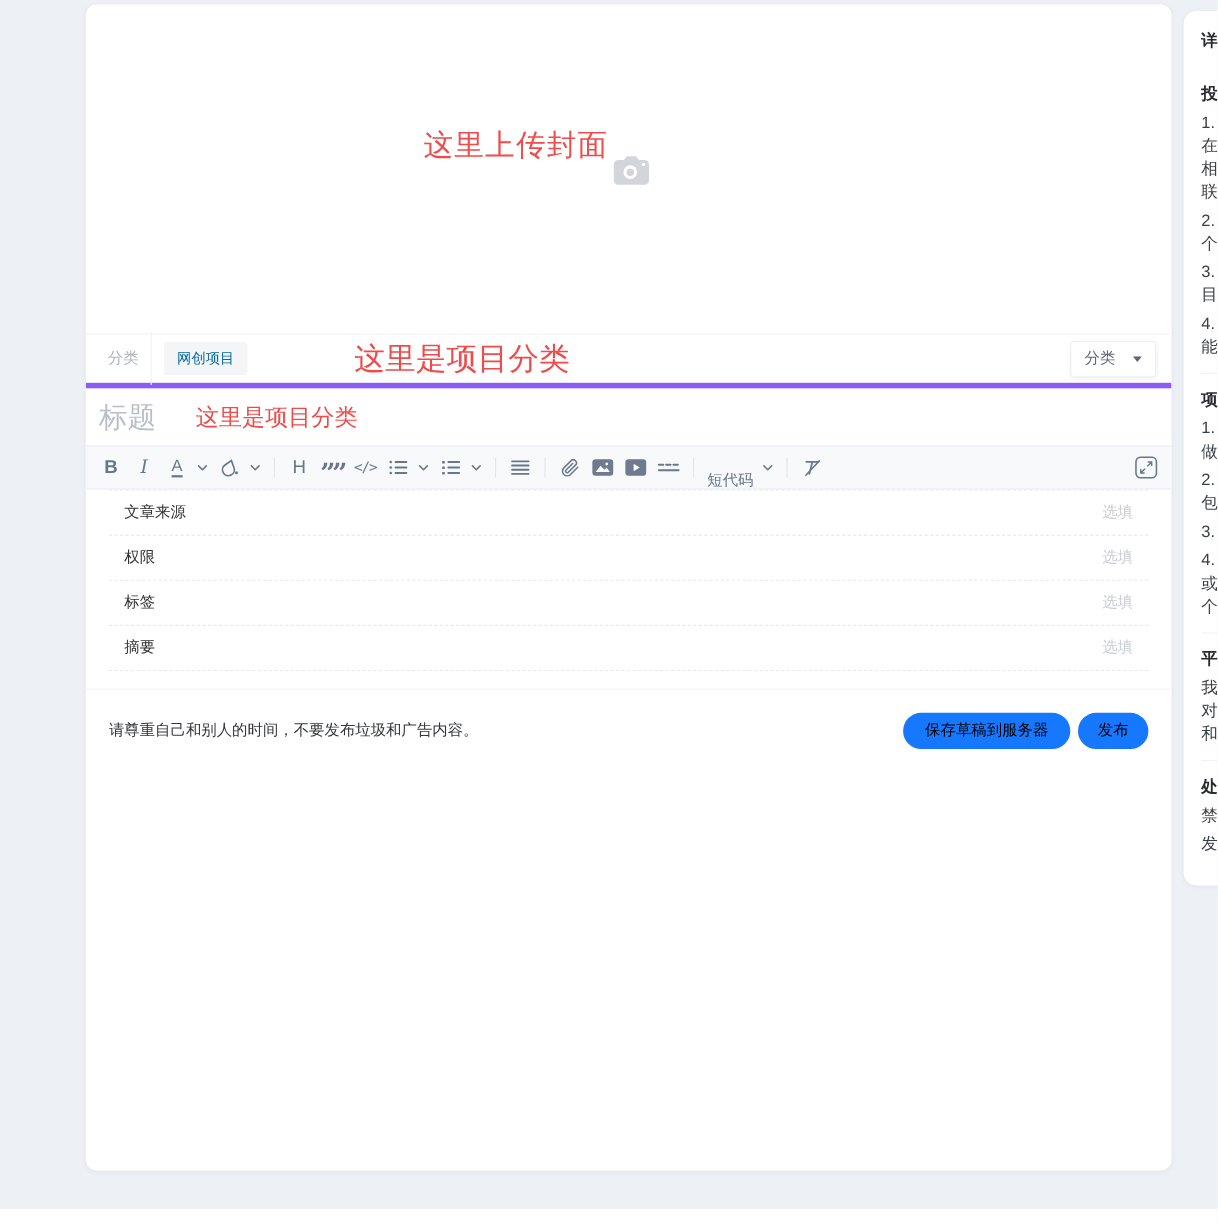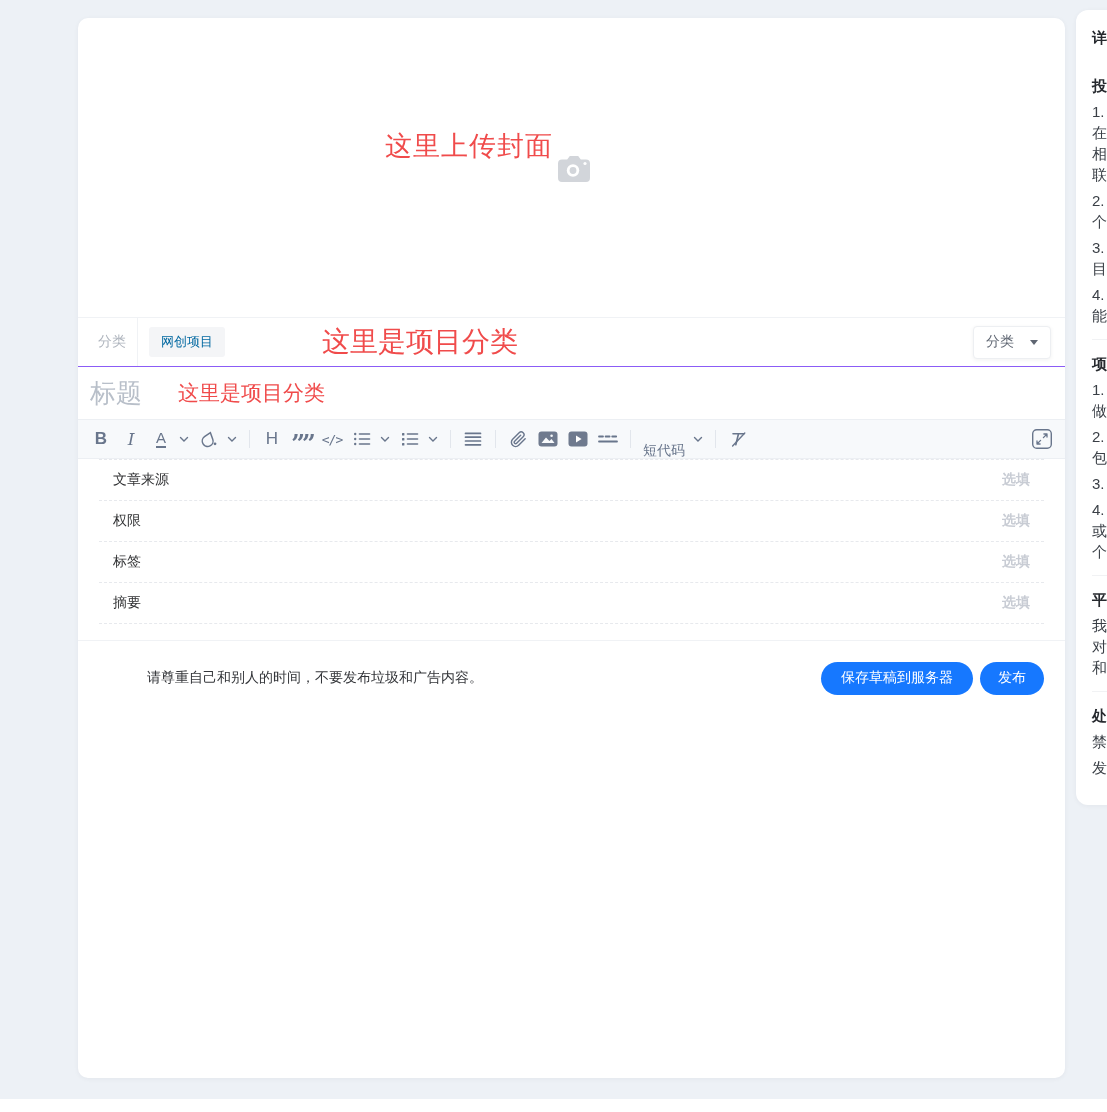--- a/index.html
+++ b/index.html
@@ -7,34 +7,34 @@
   body {
     background:#edf1f6;
     font-family:"Liberation Sans","DejaVu Sans",sans-serif;
     position:relative;
     color:#333;
   }
   .bottom-strip { position:absolute; left:0; bottom:0; width:1107px; height:13px; background:#fff; }
 
   
   .main-panel {
-    position:absolute; left:78px; top:18px; width:987px; height:1060px;
+    position:absolute; left:78px; top:4px; width:987px; height:1060px;
     background:#fff; border-radius:10px;
     box-shadow:0 1px 5px rgba(30,40,60,.05);
     overflow:hidden;
   }
   .annotation { color:#f04b4b; }
 
   
   .cover-section { position:relative; height:300px; border-bottom:1px solid #f0f2f5; cursor:pointer; }
   .cover-note { position:absolute; left:307px; top:110px; font-size:27px; letter-spacing:1px; }
   .camera-wrap { position:absolute; left:479px; top:136px; }
 
   
-  .category-row { height:49px; border-bottom:1px solid #8b5cf6; display:flex; align-items:center; padding:0 14px 0 20px; }
+  .category-row { height:49px; border-bottom:5px solid #8b5cf6; display:flex; align-items:center; padding:0 14px 0 20px; }
   .category-label { color:#aeb4bd; font-size:14px; }
   .v-divider { width:1px; height:48px; background:#f0f2f5; margin:0 11px; }
   .category-tag { height:30px; display:flex; align-items:center; padding:0 12px; background:#f4f5f7; border-radius:3px; font-size:13px; color:#0369a1; cursor:pointer; }
   .category-note { margin-left:97px; font-size:28px; }
   .spacer { flex:1; }
   .category-dropdown {
     width:78px; height:33px; background:#fff; border:1px solid #edeff2; border-radius:4px;
     box-shadow:0 1px 4px rgba(0,0,0,.06); display:flex; align-items:center; justify-content:space-between;
     padding:0 12px; font-size:14px; color:#5f6672; cursor:pointer;
   }
@@ -66,26 +66,26 @@
   .tb-fullscreen { margin-left:auto; }
 
   
   .editor-area { height:364px; padding:37px 0 0 89px; cursor:text; }
   .editor-line { font-size:20px; line-height:30px; min-height:28px; letter-spacing:1px; }
 
   
   .fields-box { margin:0 21px; border-top:1px dashed #e7e9ed; }
   .field-row { height:41px; display:flex; align-items:center; justify-content:space-between; padding:0 14px; border-bottom:1px dashed #e7e9ed; cursor:pointer; }
   .field-label { font-size:14px; color:#303133; }
-  .field-hint { font-size:14px; color:#c8ccd4;font-weight:bold; }
+  .field-hint { font-size:14px; color:#c8ccd4; }
 
   
   .editor-footer { margin-top:16px; border-top:1px solid #f0f2f5; height:75px; display:flex; align-items:center; padding:0 21px; }
-  .footer-notice { font-size:14px; color:#34363a;margin-left:48px; }
-  .btn { border:none; color:#ffffff; background:#1678ff; border-radius:17px; height:33px; font-size:14px; cursor:pointer; font-family:inherit; }
+  .footer-notice { font-size:14px; color:#34363a; }
+  .btn { border:none; color:#000000; background:#1678ff; border-radius:17px; height:33px; font-size:14px; cursor:pointer; font-family:inherit; }
   .btn-save { padding:0 20px; margin-left:auto; }
   .btn-publish { padding:0 18px; margin-left:7px; }
 
   
   .side-panel {
     position:absolute; left:1076px; top:10px; width:60px; height:795px;
     background:#fff; border-radius:12px 0 0 12px; padding:17px 0 0 16px; overflow:hidden;
     box-shadow:0 1px 5px rgba(30,40,60,.05);
   }
   .sb-line { font-size:15px; line-height:21px; color:#3a3f46; white-space:nowrap; }

